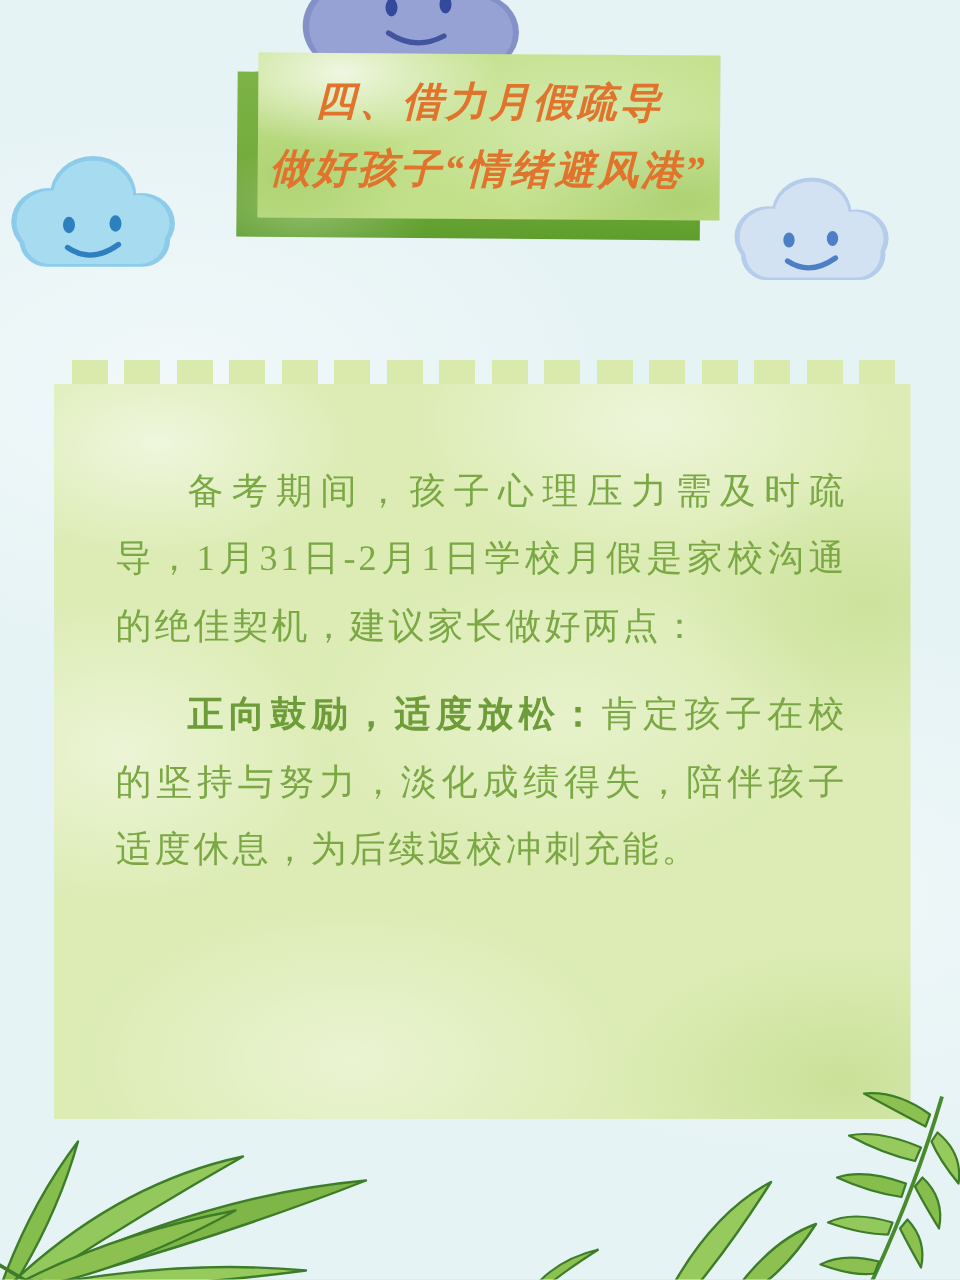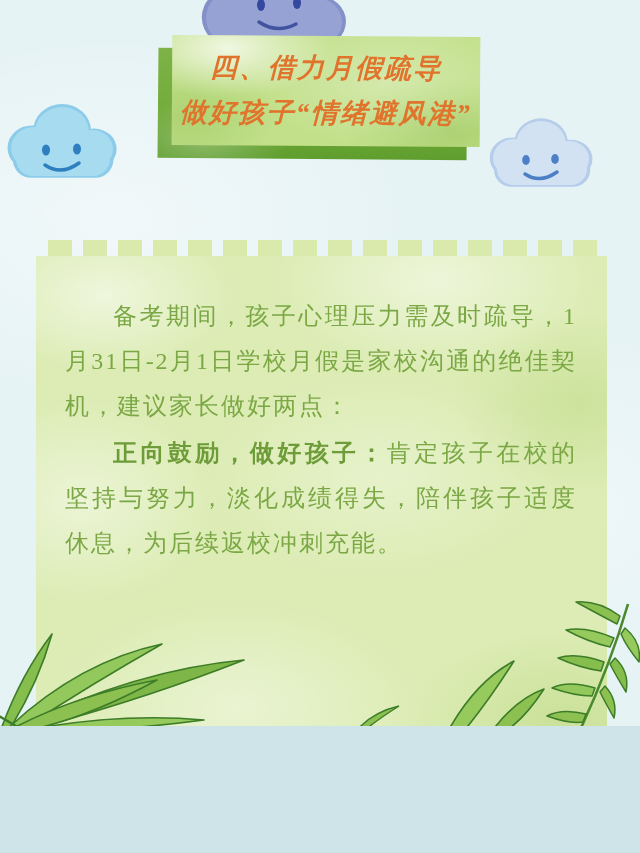--- a/index.html
+++ b/index.html
@@ -2,21 +2,21 @@
 <html><head>
 <meta charset="utf-8">
 <style>
   html,body{margin:0;padding:0;}
   body{
     background:#cfe4e8;
     font-family:"Liberation Sans","DejaVu Sans",sans-serif;
   }
   .scene{
     position:relative;
-    width:640px;height:726px;
+    width:640px;height:853px;
     margin:0 auto;
     overflow:hidden;
     background:
       radial-gradient(ellipse 420px 260px at 18% 30%, rgba(255,255,255,.45), rgba(255,255,255,0) 70%),
       radial-gradient(ellipse 420px 260px at 85% 70%, rgba(255,255,255,.35), rgba(255,255,255,0) 70%),
       #e6f3f5;
   }
   svg{display:block;}
 
   
@@ -74,21 +74,21 @@
       #dcecb4;
     z-index:4;
   }
   .note-text{
     padding:36px 28px 0 27px;
     font-size:24px;line-height:45px;letter-spacing:2px;
     color:#7ba845;
     text-align:justify;
     font-family:"Liberation Serif","DejaVu Serif",serif;
   }
-  .note-text p{margin:2px;text-indent:2em;}
+  .note-text p{margin:14px;text-indent:2em;}
   .lead{font-weight:bold;color:#6d9c39;}
 
   
   .leaves{position:absolute;z-index:5;}
   .leaves-left{left:-8px;bottom:-6px;width:255px;height:112px;}
   .leaves-center{left:440px;bottom:-5px;width:118px;height:76px;}
   .leaves-right{right:-6px;bottom:-6px;width:128px;height:132px;}
   .leaf-tip{left:355px;bottom:-4px;width:46px;height:26px;}
 </style>
 </head>
@@ -153,21 +153,21 @@
     </g>
     <ellipse cx="42" cy="52" rx="3.8" ry="5" fill="#4d7fc6"></ellipse>
     <ellipse cx="71" cy="51" rx="3.8" ry="5" fill="#4d7fc6"></ellipse>
     <path d="M41,66 Q56,76 73,64" stroke="#4d7fc6" stroke-width="3.5" fill="none" stroke-linecap="round"></path>
   </svg>
 
   <div class="tab-edge"></div>
   <div class="paper">
     <div class="note-text">
       <p><span class="lead"></span><span>备考期间，孩子心理压力需及时疏导，1月31日-2月1日学校月假是家校沟通的绝佳契机，建议家长做好两点：</span></p>
-      <p><span class="lead">正向鼓励，做好孩子：</span><span>肯定孩子在校的坚持与努力，淡化成绩得失，陪伴孩子适度休息，为后续返校冲刺充能。</span></p>
+      <p><span class="lead">正向鼓励，适度放松：</span><span>肯定孩子在校的坚持与努力，淡化成绩得失，陪伴孩子适度休息，为后续返校冲刺充能。</span></p>
     </div>
   </div>
 
   <svg class="leaves leaves-left" viewBox="0 0 255 112" aria-hidden="true">
     <g stroke="#3d7c28" stroke-width="1.6" stroke-linejoin="round">
       <path d="M8,112 Q28,56 60,14 Q46,64 16,112 Z" fill="#85be4c"></path>
       <path d="M12,112 Q85,42 170,24 Q96,66 26,112 Z" fill="#93c95c"></path>
       <path d="M16,112 Q140,50 252,40 Q150,80 30,112 Z" fill="#7eb647"></path>
       <path d="M14,112 Q80,76 165,60 Q92,100 28,112 Z" fill="#8cc152"></path>
       <path d="M24,112 Q125,92 212,100 Q120,112 36,112 Z" fill="#97ca5d"></path>

